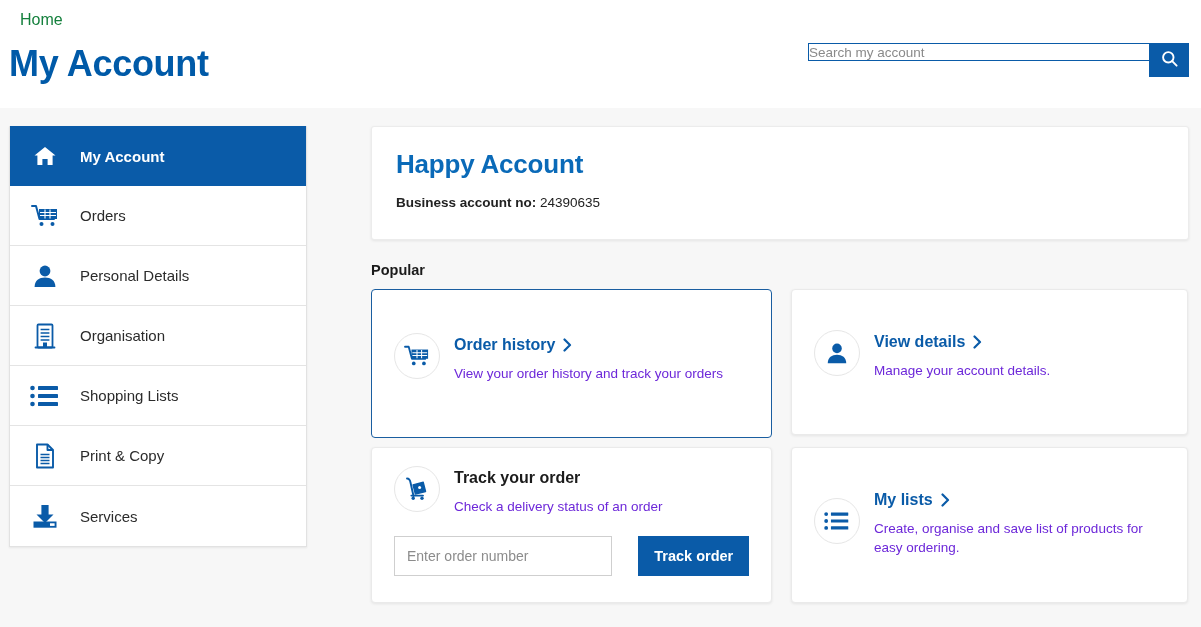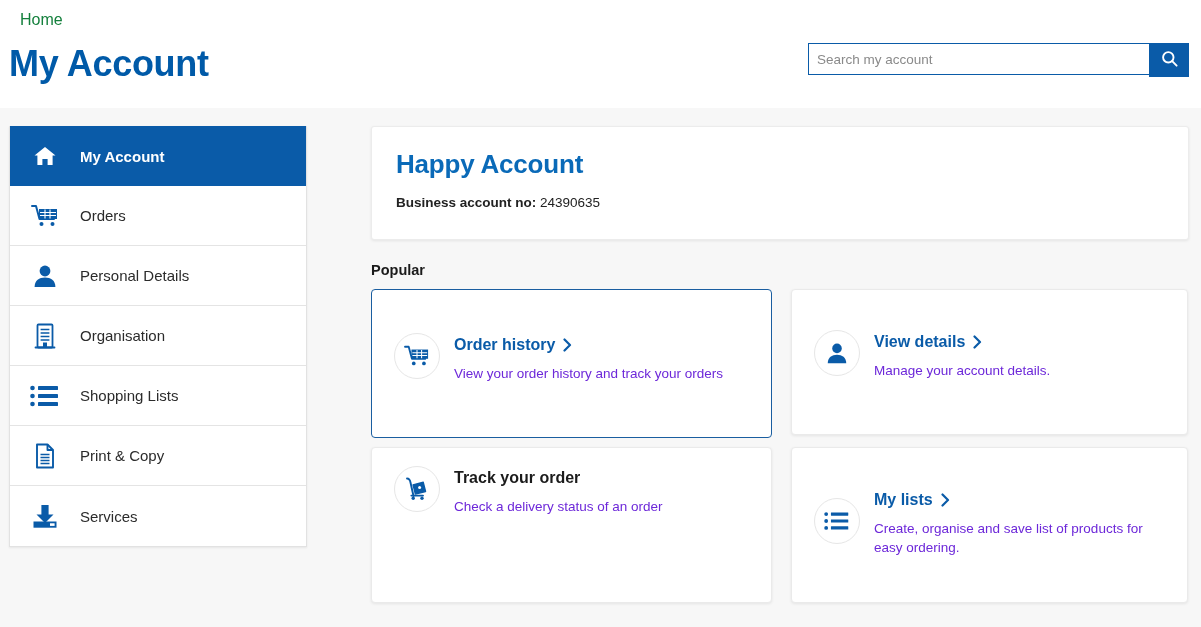--- a/index.html
+++ b/index.html
@@ -37,24 +37,24 @@
   }
   .search-wrap {
     position: absolute;
     right: 12px; top: 43px;
     display: flex;
     height: 34px;
     width: 381px;
   }
   .search-input {
     flex: 1 1 auto;
-    height: 32px;
+    height: 18px;
     border: 1px solid #0a5ba8;
     border-right: none;
-    padding: 0 8px;
+    padding: 0 0;
     font-size: 13.5px;
     color: #333;
     outline: none;
     background: #fff;
     font-family: "Liberation Sans", sans-serif;
   }
   .search-input::placeholder { color: #8a8a8a; }
   .search-btn {
     width: 40px; height: 34px;
     background: #0a5ba8;
@@ -419,20 +419,24 @@
               <circle cx="9.2" cy="22.3" r="1.7" fill="#0a5ba8" stroke="none"></circle>
               <circle cx="18" cy="22.3" r="1.7" fill="#0a5ba8" stroke="none"></circle>
               <rect x="10" y="7.5" width="10.5" height="9.5" transform="rotate(-14 15 12)" fill="#0a5ba8" stroke="#0a5ba8" stroke-width="1.4"></rect>
               <circle cx="15.6" cy="11.6" r="1.5" fill="#ffffff" stroke="none"></circle>
             </svg>
           </span>
           <div class="tile-body">
             <div class="tile-heading">Track your order</div>
             <div class="tile-desc">Check a delivery status of an order</div>
           </div>
+        </div>
+        <div class="track-form">
+          <input class="track-input" type="text" placeholder="Enter order number" style="">
+          <button class="track-btn">Track order</button>
         </div>
       </div>
 
       <div class="tile tile-lists">
         <div class="tile-row">
           <span class="tile-circle">
             <svg width="26" height="20" viewBox="0 0 30 22" fill="#0a5ba8">
               <circle cx="2.5" cy="3" r="2.2"></circle>
               <rect x="8" y="1.2" width="20" height="3.6" rx="0.4"></rect>
               <circle cx="2.5" cy="11" r="2.2"></circle>

